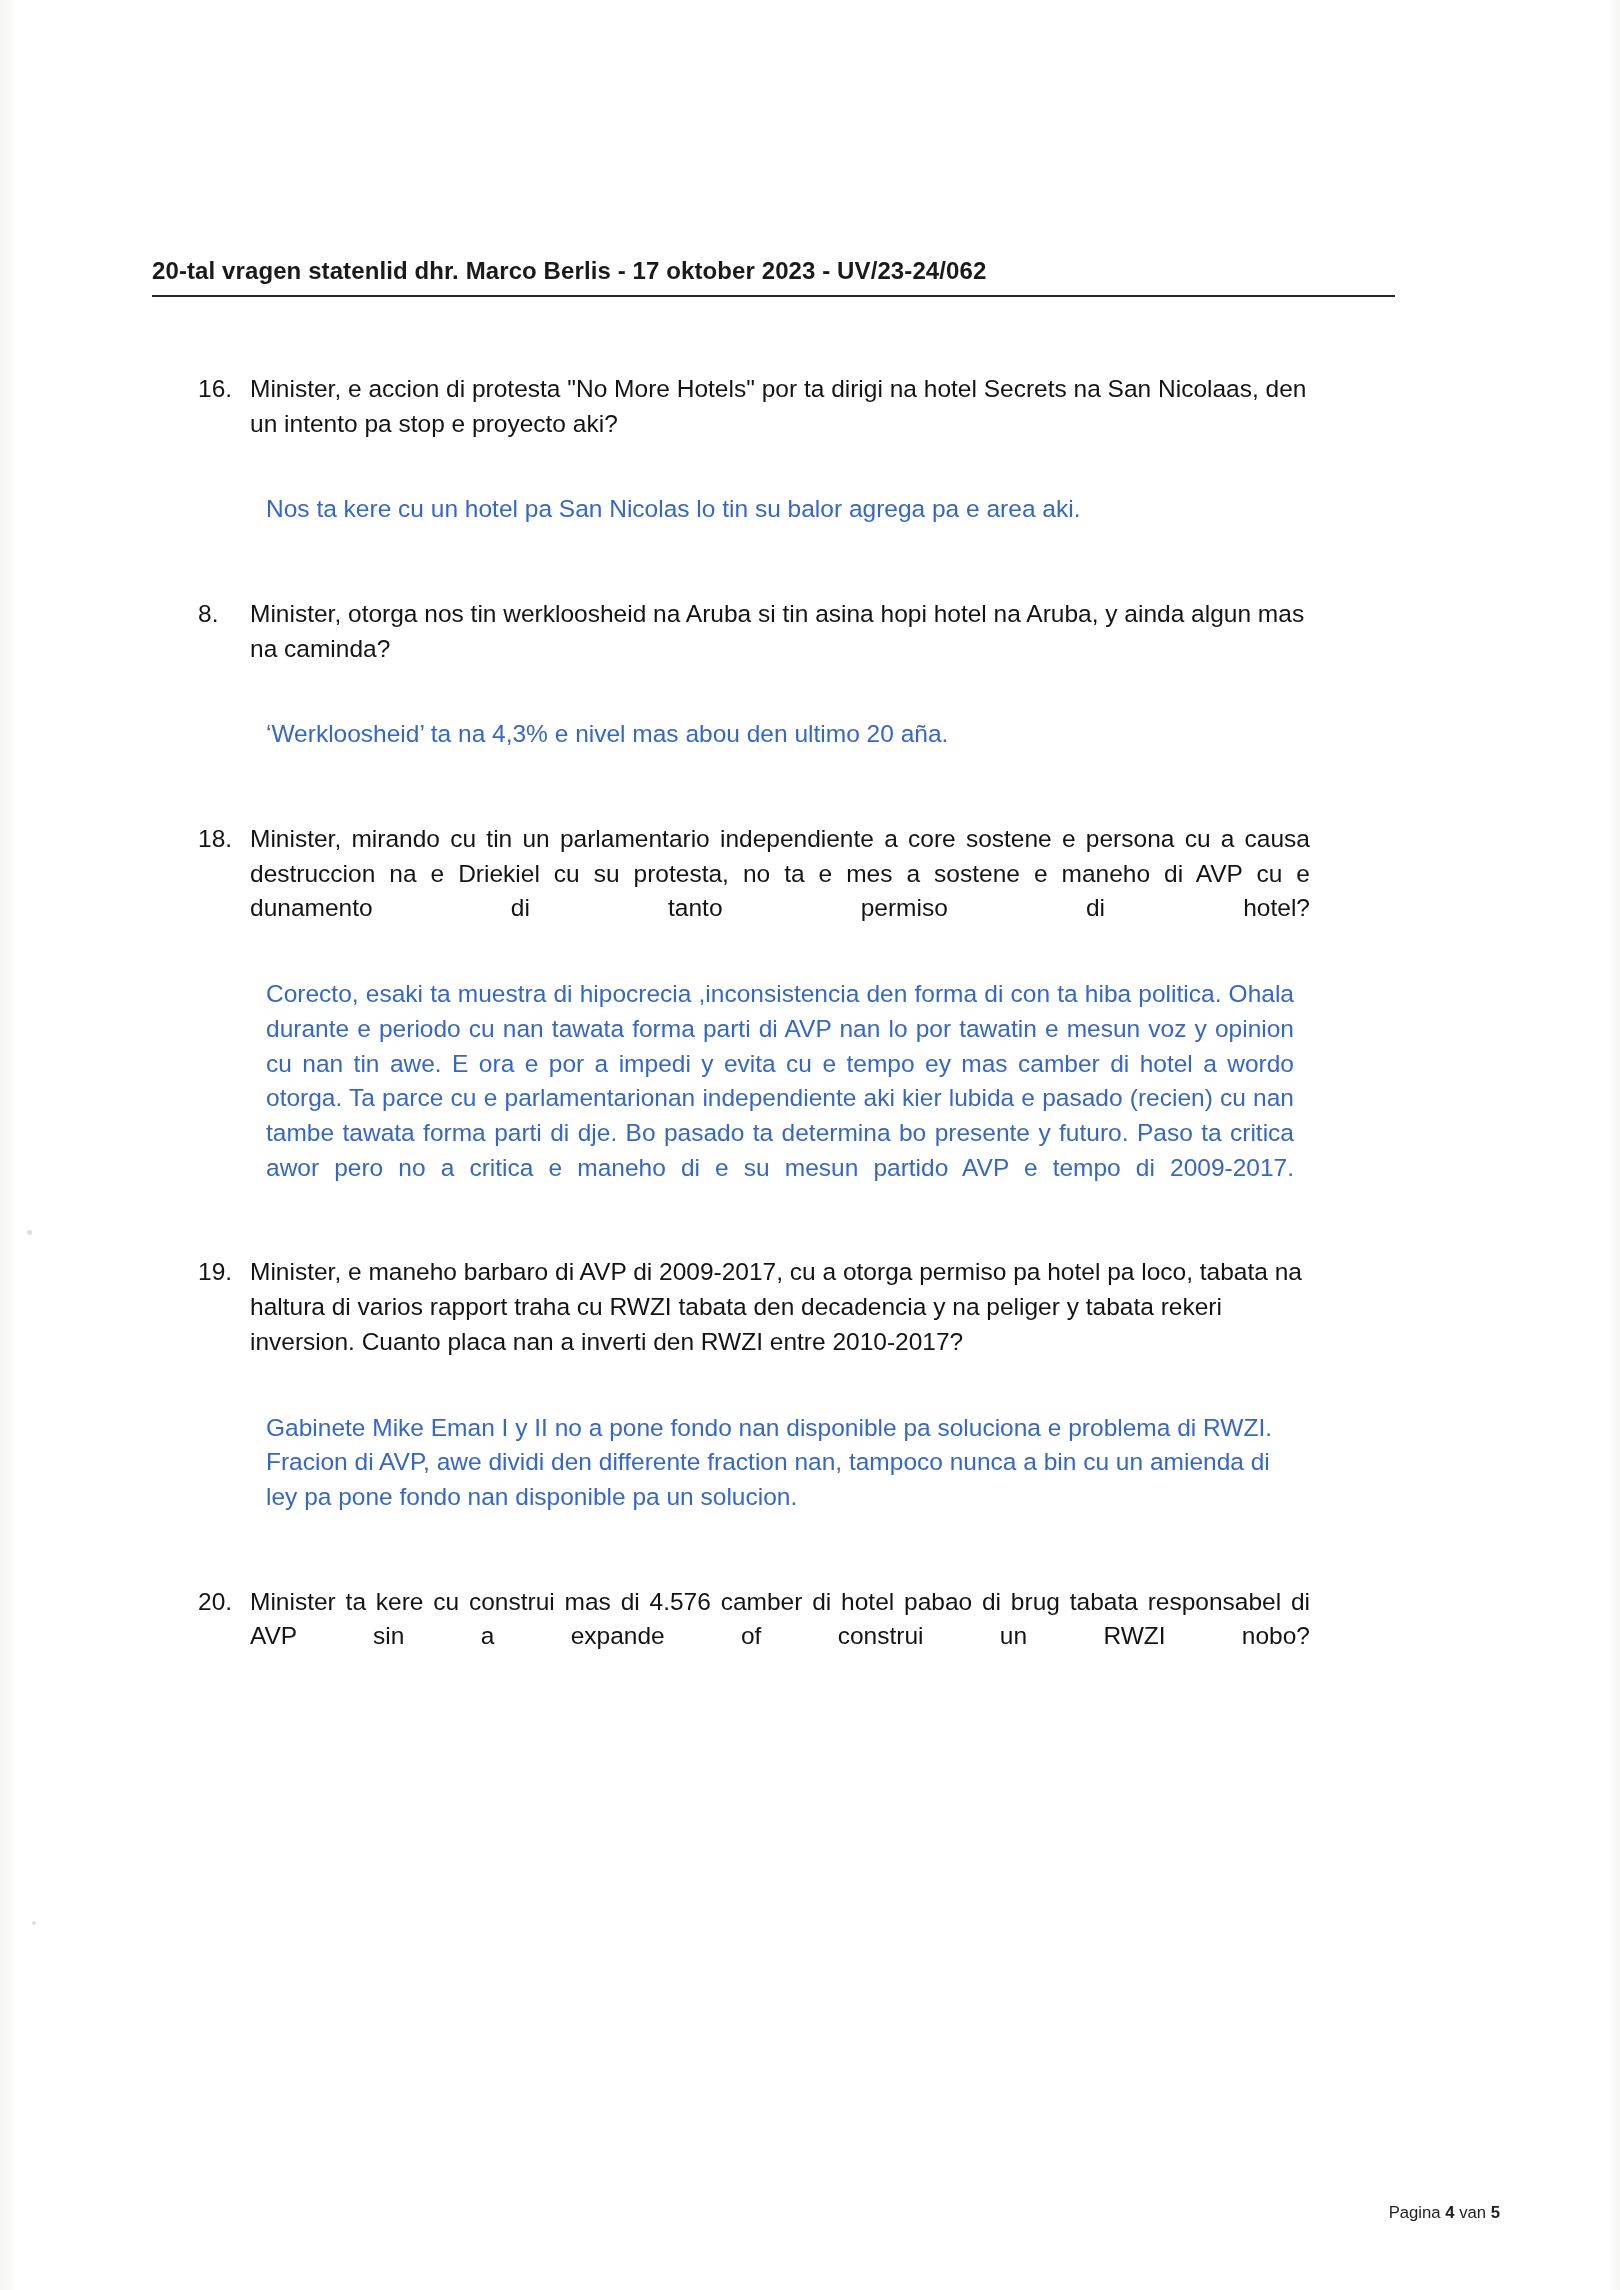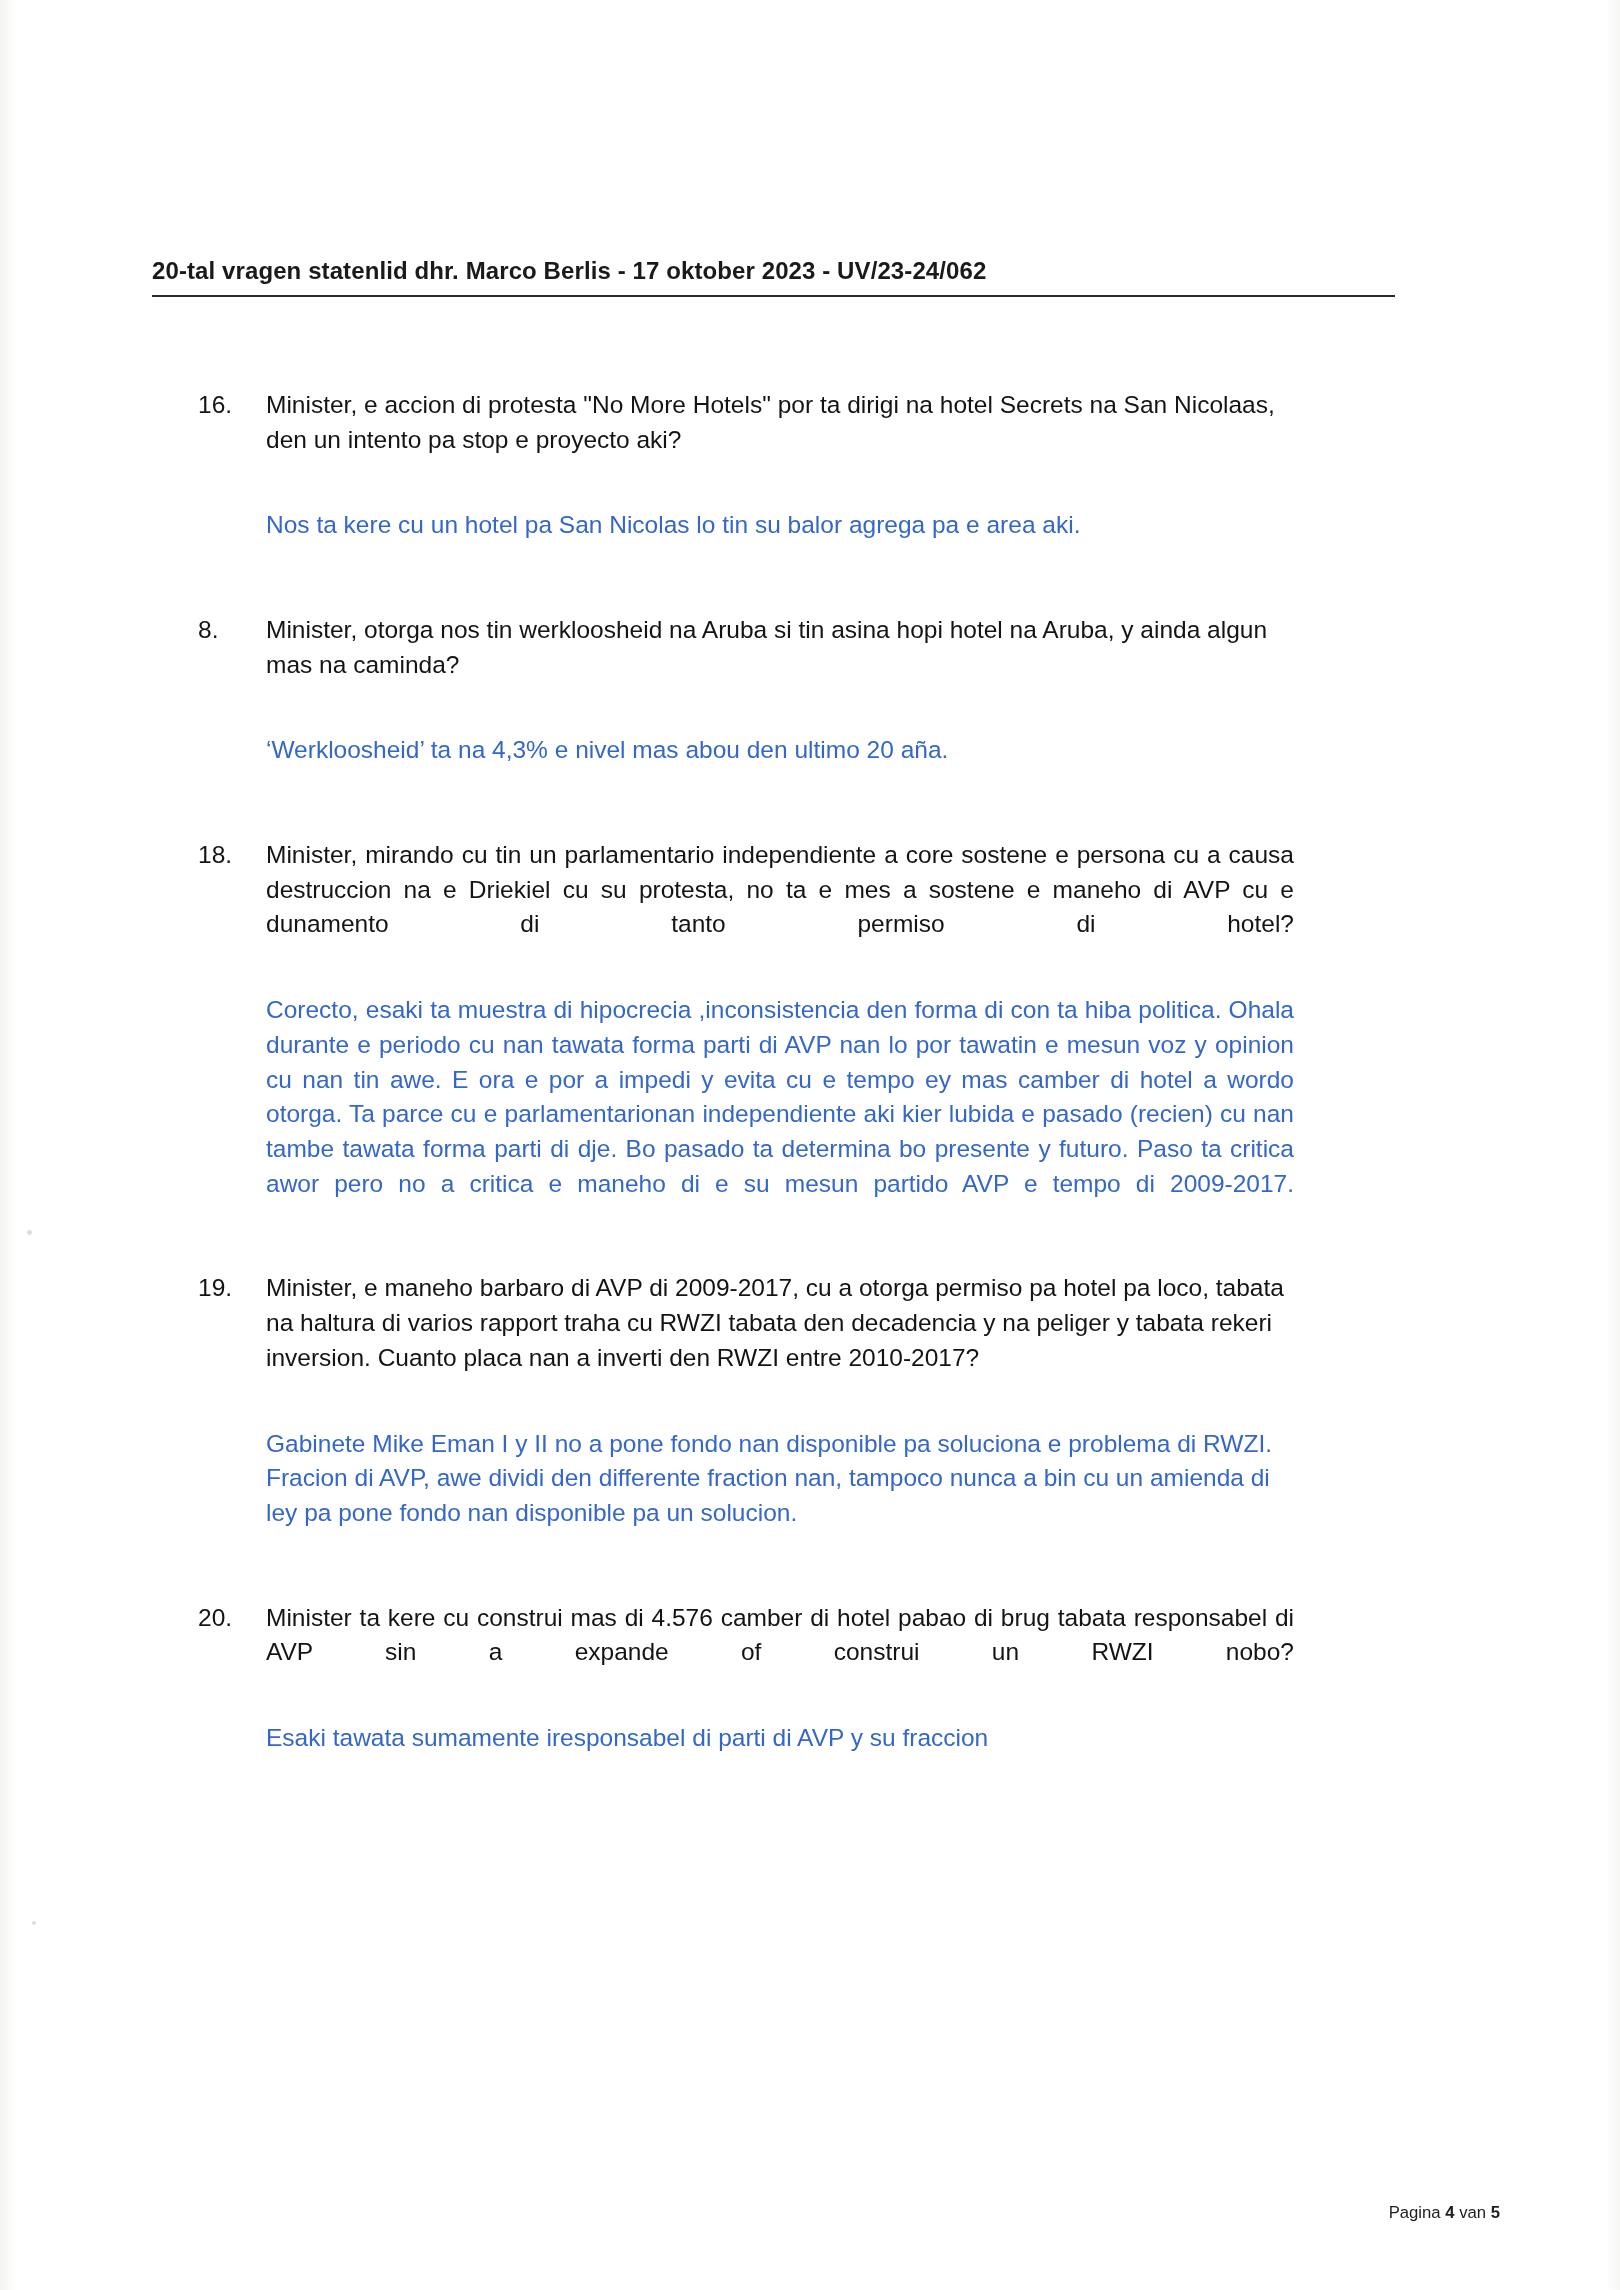--- a/index.html
+++ b/index.html
@@ -90,21 +90,21 @@
     color: #141414;
     line-height: 1.42;
   }
   .qa-body {
     margin-left: 44px;
   }
   .qa-question {
     font-size: 24.5px;
     color: #141414;
     line-height: 1.42;
-    margin: 16px;
+    margin: 0;
     text-align: justify;
     text-justify: inter-word;
     hyphens: none;
   }
   .qa-question.nojustify {
     text-align: left;
   }
   .qa-answer {
     font-size: 24.5px;
     color: #3467c8;
@@ -182,21 +182,20 @@
       <div class="qa-body">
         <p class="qa-question nojustify">Minister, e maneho barbaro di AVP di 2009-2017, cu a otorga permiso pa hotel pa loco, tabata na haltura di varios rapport traha cu RWZI tabata den decadencia y na peliger y tabata rekeri inversion. Cuanto placa nan a inverti den RWZI entre 2010-2017?</p>
         <p class="qa-answer nojustify">Gabinete Mike Eman I y II no a pone fondo nan disponible pa soluciona e problema di RWZI. Fracion di AVP, awe dividi den differente fraction nan, tampoco nunca a bin cu un amienda di ley pa pone fondo nan disponible pa un solucion.</p>
       </div>
     </div>
 
     <div class="qa-item">
       <div class="qa-number">20.</div>
       <div class="qa-body">
         <p class="qa-question">Minister ta kere cu construi mas di 4.576 camber di hotel pabao di brug tabata responsabel di AVP sin a expande of construi un RWZI nobo?</p>
-        <p class="qa-answer nojustify">Esaki tawata sumamente iresponsabel di parti di AVP y su fraccion</p>
       </div>
     </div>
 
   </div>
 
   <div class="doc-footer">
     <span>Pagina</span>
     <b>4</b>
     <span>van</span>
     <b>5</b>

